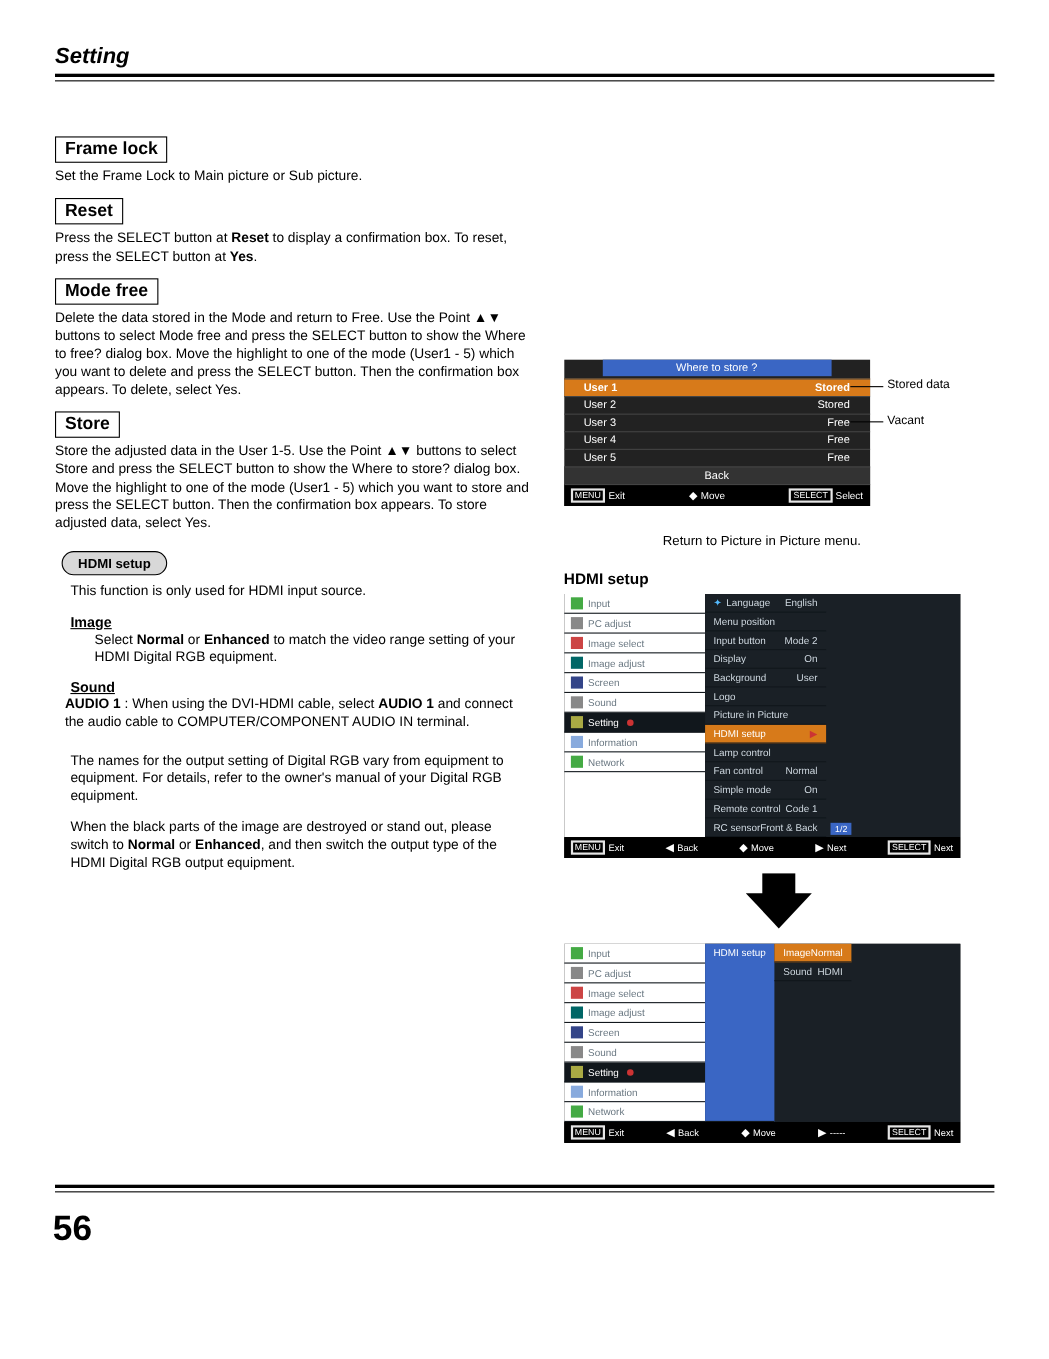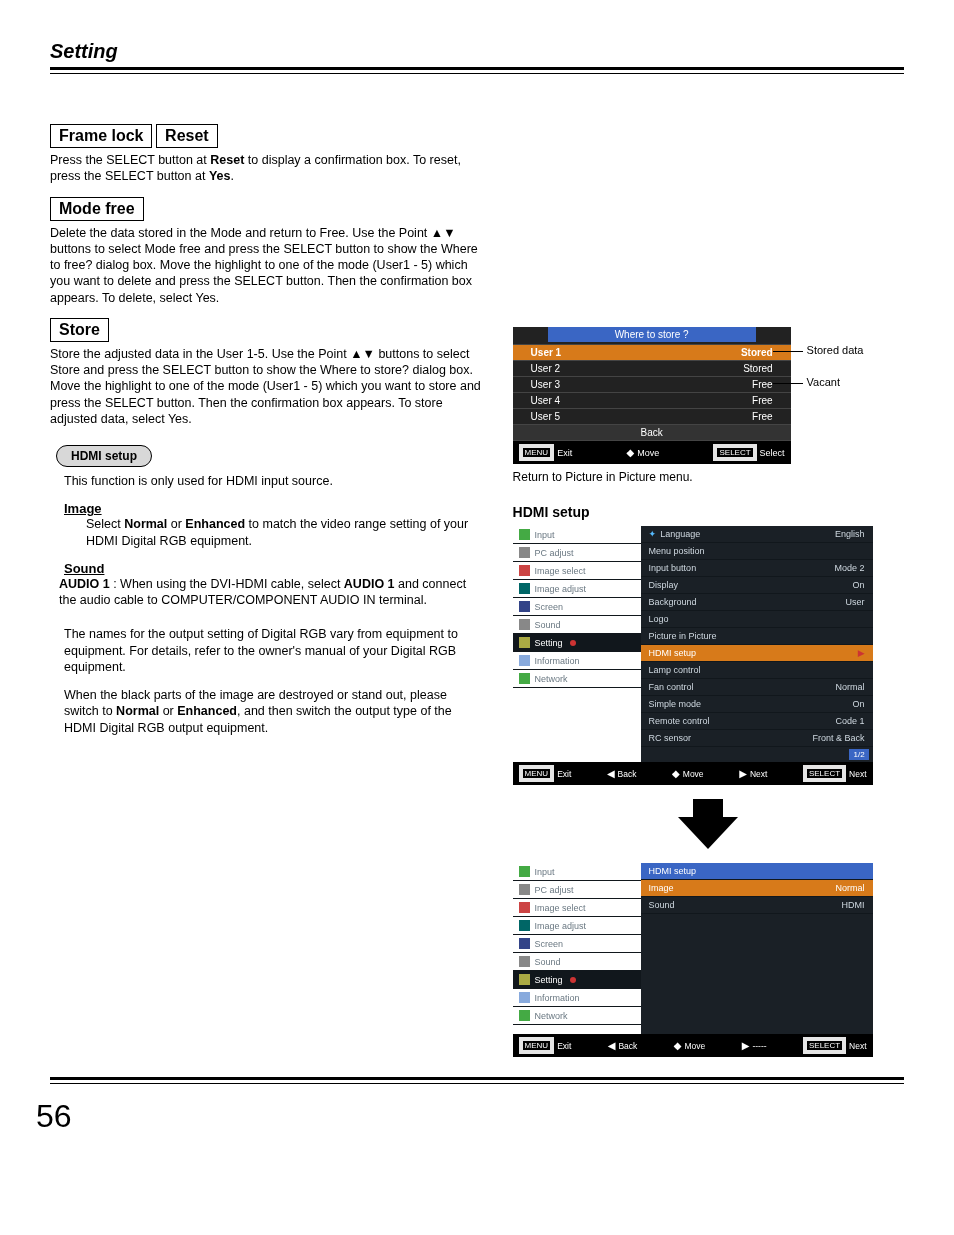--- a/index.html
+++ b/index.html
@@ -36,23 +36,23 @@
     left: 50px;
     right: 50px;
     border: none;
     border-top: 3px solid #000;
     border-bottom: 1px solid #000;
     height: 3px;
   }
   .page-number {
     position: absolute;
     bottom: 15px;
-    left: 36px;
+    left: 48px;
     font-size: 32px;
-    font-weight: normal;
+    font-weight: bold;
   }
   .columns {
     display: flex;
     gap: 30px;
   }
   .col-left {
     flex: 1.05;
   }
   .col-right {
     flex: 0.95;
@@ -122,32 +122,32 @@
   }
   .store-foot {
     display: flex;
     justify-content: space-between;
     padding: 3px 6px;
     background: #000;
     font-size: 9px;
     border-top: 1px solid #444;
   }
   .store-foot span { display:inline-flex; align-items:center; gap:3px;}
-  .mini-box { border:4px solid #e5e5e5; padding:0 2px; font-size:8px;}
+  .mini-box { border:2px solid #e5e5e5; padding:0 2px; font-size:8px;}
   .annot-line {
     position: absolute;
     border-top: 1px solid #000;
   }
   .annot-text {
     position: absolute;
     font-size: 11px;
     color: #000;
     white-space: nowrap;
   }
-  .store-wrap { position: relative; margin-bottom:6px;}
+  .store-wrap { position: relative; margin-bottom:24px;}
   
   .menu-shot {
     width: 360px;
     background: #000;
     color: #a8b8c8;
     font-size: 9px;
     display: flex;
     flex-direction: column;
   }
   .menu-body { display:flex; }
@@ -166,21 +166,21 @@
     color:#6a7882;
   }
   .menu-left-row.active { background:#11171c; color:#fff;}
   .menu-left-row .ic {
     width:11px;height:11px;display:inline-block;
   }
   .menu-right {
     flex:1;
     background:#1a2026;
     display:flex;
-    flex-direction:column;
+    flex-direction:row;
   }
   .menu-right-row {
     display:flex;
     justify-content:space-between;
     padding:3px 8px;
     border-bottom:1px solid #11171c;
     color:#cfd8e0;
   }
   .menu-right-row.sel { background:#d77a1a; color:#fff;}
   .menu-right-row.head { background:#3a66c4; color:#fff; justify-content:flex-start;}
@@ -208,21 +208,21 @@
   .arrow-stem{
     width:30px;height:20px;background:#000;margin:14px auto 0 auto;
   }
   .section-title {
     font-weight:bold;
     font-size:14px;
     margin: 20px 0 6px 0;
   }
   .caption {
     font-size:12px;
-    text-align:left;
+    text-align:center;
     margin: 4px 0 16px 0;
   }
   .tri { font-size:10px; }
   .red-dot{width:6px;height:6px;background:#c33;border-radius:50%;display:inline-block;margin-left:2px;}
   .ic-green{background:#4a4;}
   .ic-gray{background:#888;}
   .ic-red{background:#c44;}
   .ic-teal{background:#066;}
   .ic-blue{background:#348;}
   .ic-yel{background:#aa4;}
@@ -233,20 +233,21 @@
 
 <div class="page">
   <div class="header-title">Setting</div>
   <hr class="header-rule">
 
   <div class="columns">
 
     <div class="col-left">
 
       <div class="boxed-label">Frame lock</div>
+      <div class="para">Set the Frame Lock to Main picture or Sub picture.</div>
 
       <div class="boxed-label">Reset</div>
       <div class="para">
         <span>Press the SELECT button at </span><span class="bold">Reset</span><span> to display a confirmation box. To reset, press the SELECT button at </span><span class="bold">Yes</span><span>.</span>
       </div>
 
       <div class="boxed-label">Mode free</div>
       <div class="para">Delete the data stored in the Mode and return to Free. Use the Point ▲▼ buttons to select Mode free and press the SELECT button to show the Where to free? dialog box. Move the highlight to one of the mode (User1 - 5) which you want to delete and press the SELECT button. Then the confirmation box appears. To delete, select Yes.</div>
 
       <div class="boxed-label">Store</div>

